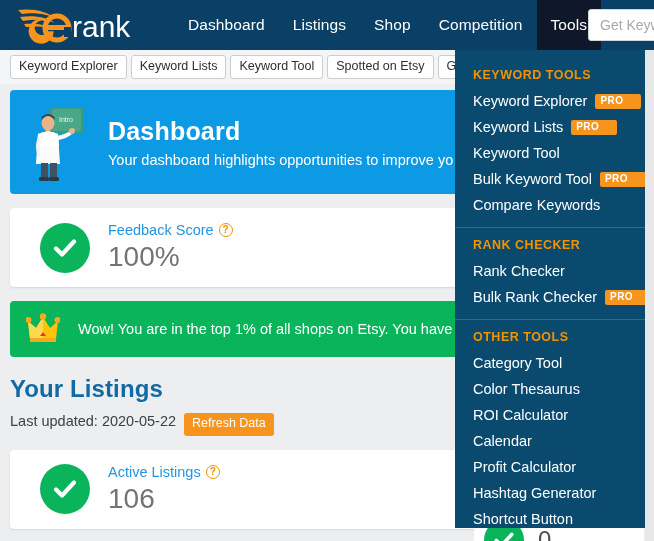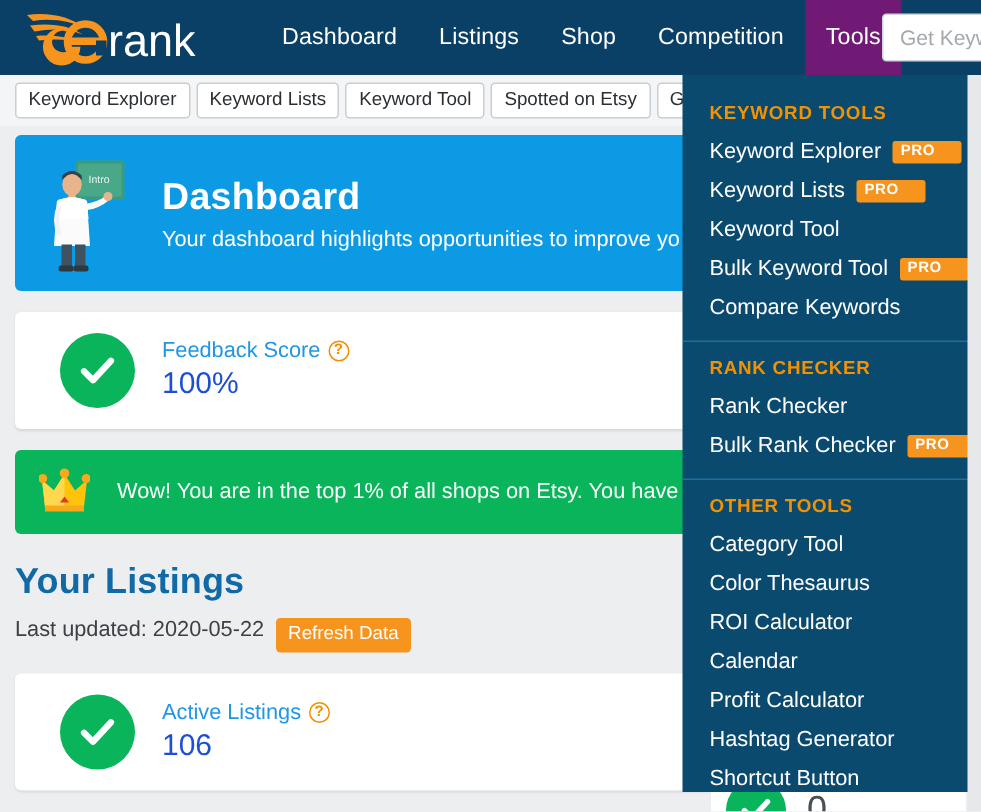--- a/index.html
+++ b/index.html
@@ -17,21 +17,21 @@
     background: #0b4066; display: flex; align-items: center;
   }
   .logo-wrap { display: flex; align-items: center; margin-left: 14px; width: 136px; height: 44px; }
   .logo-svg { display: block; }
   .mainnav { display: flex; align-items: stretch; height: 50px; margin-left: 24px; }
   .mainnav a {
     display: flex; align-items: center; padding: 0 14px;
     color: #ffffff; font-size: 15.5px; text-decoration: none; white-space: nowrap;
     letter-spacing: 0.1px;
   }
-  .mainnav a.active { background: #701a75; }
+  .mainnav a.active { background: #0f172a; }
   .searchbox {
     position: absolute; left: 588px; top: 9px; width: 120px; height: 32px;
     background: #ffffff; border: 1px solid #cfd6dc; border-radius: 3px;
     display: flex; align-items: center; padding-left: 11px; overflow: hidden;
   }
   .searchbox input {
     border: 0; outline: 0; font-size: 14px; color: #333; width: 100%;
     font-family: "Liberation Sans", sans-serif; background: transparent;
   }
   .searchbox input::placeholder { color: #a5a9ad; }
@@ -71,21 +71,21 @@
     width: 50px; height: 50px; border-radius: 50%; background: #09b45a;
     flex: 0 0 50px; display: flex; align-items: center; justify-content: center;
   }
   .metric { margin-left: 18px; }
   .metric-label { color: #2196e3; font-size: 14.5px; display: flex; align-items: center; gap: 5px; }
   .qmark {
     display: inline-flex; width: 14px; height: 14px; border-radius: 50%;
     border: 1.4px solid #f29000; color: #f29000; font-size: 10px; font-weight: bold;
     align-items: center; justify-content: center; line-height: 1;
   }
-  .metric-value { font-size: 20px; color: #1d4ed8; margin-top: 3px; }
+  .metric-value { font-size: 28px; color: #737373; margin-top: 3px; }
 
   .ribbon {
     margin-top: 14px; height: 56px; background: #09b45a; border-radius: 4px;
     display: flex; align-items: center; padding-left: 16px; overflow: hidden;
   }
   .ribbon-text { color: #ffffff; font-size: 14.5px; margin-left: 18px; white-space: nowrap; }
 
   .section-title {
     color: #1169a5; font-size: 24px; font-weight: bold; margin-top: 18px; letter-spacing: 0.1px;
   }

